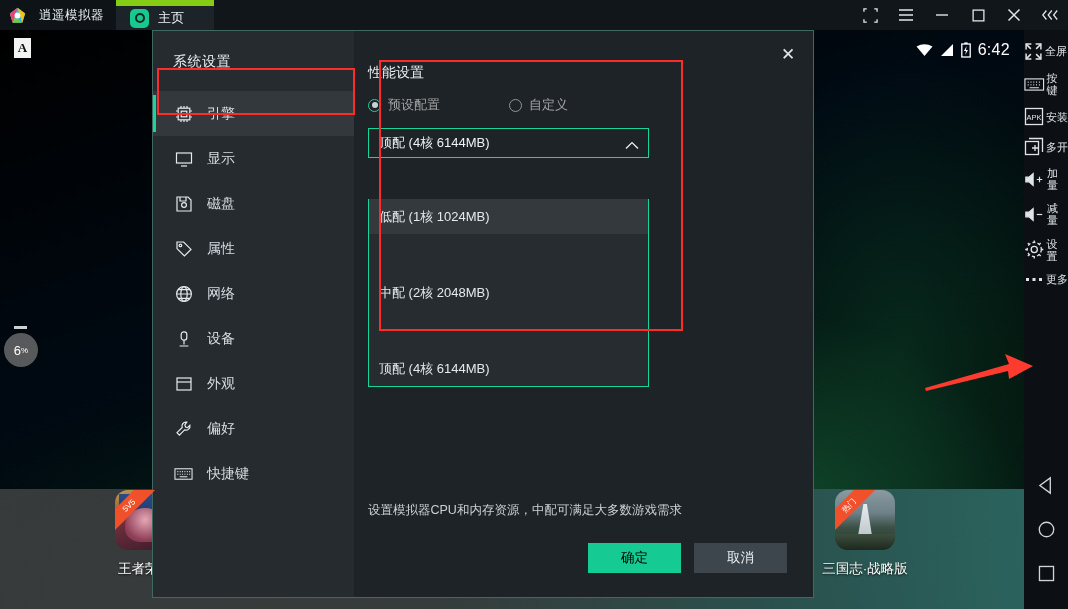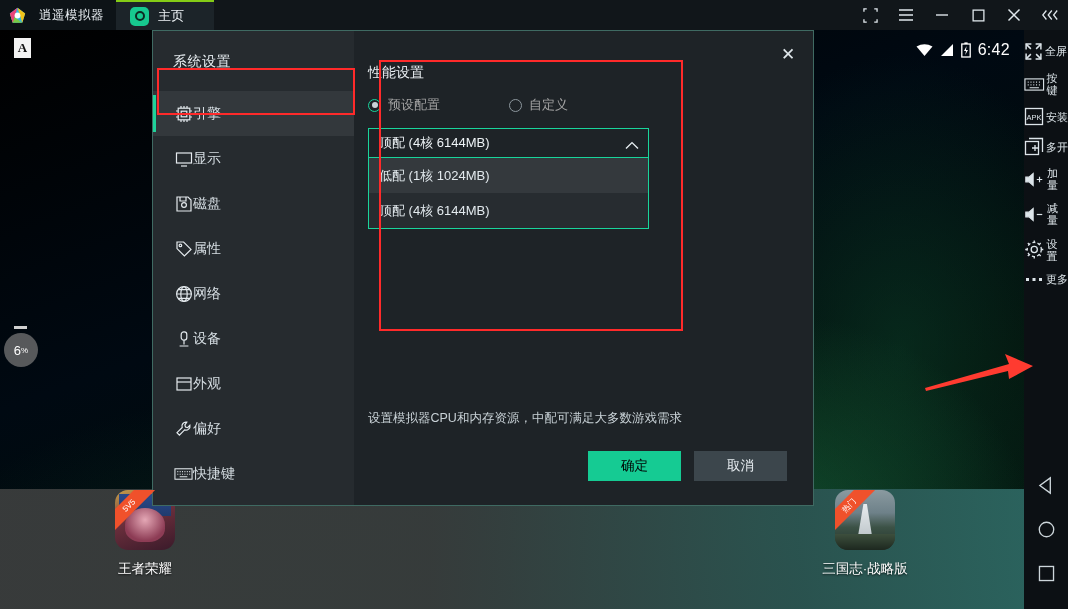--- a/index.html
+++ b/index.html
@@ -19,21 +19,21 @@
   .brand {
     display: flex; align-items: center; gap: 13px;
     padding: 0 12px 0 9px; background: #0d1317;
   }
   .brand-logo { width: 17px; height: 17px; position: relative; }
   .brand-name { font-size: 12.5px; color: #e9eef2; letter-spacing: .5px; }
   .tab {
     display: flex; align-items: center; gap: 9px;
     padding: 0 30px 0 14px;
     background: #1c2429; position: relative;
-    border-top: 2px solid #84cc16;
+    border-top: 6px solid #84cc16;
   }
   .tab-icon {
     width: 19px; height: 19px; border-radius: 5px;
     background: #17c98f; display: flex; align-items: center; justify-content: center;
   }
   .tab-icon .ring {
     width: 10px; height: 10px; border-radius: 50%;
     border: 2px solid #0d2a22;
   }
   .tab-label { font-size: 13px; color: #eef3f6; }
@@ -137,33 +137,33 @@
   }
   .rbar-label { font-size: 11px; color: #dde5ea; line-height: 1.1; }
   .rbar-gap { flex: 1; }
   .rbar-nav {
     width: 44px; height: 44px; display: flex; align-items: center; justify-content: center;
     color: #cdd6db;
   }
 
   
   .dialog {
-    position: absolute; left: 152px; top: 30px; width: 662px; height: 476px;
+    position: absolute; left: 152px; top: 30px; width: 662px; height: 568px;
     background: #1e2327; border: 1px solid #3f6a62;
     display: flex;
   }
   .dlg-side {
     width: 201px; background: #262b2f; position: relative; padding-top: 14px;
   }
   .dlg-title {
     font-size: 14px; color: #e6ecf0; padding: 8px 0 0 20px; letter-spacing: .5px;
   }
   .side-list { margin-top: 20px; }
   .side-item {
-    height: 45px; display: flex; align-items: center; padding-left: 21px;
+    height: 45px; display: flex; align-items: center; gap: 14px; padding-left: 21px;
     color: #d5dde2; font-size: 14px; position: relative;
   }
   .side-item.active { background: #33383c; }
   .side-item.active::before {
     content:""; position:absolute; left:0; top:4px; bottom:4px; width:3px; background:#1fd39a;
   }
   .side-icon { width: 19px; height: 19px; display:flex; align-items:center; justify-content:center; color:#e4eaee; }
 
   .dlg-main { flex: 1; position: relative; background: #1e2327; }
   .dlg-close {
@@ -187,21 +187,21 @@
     position: relative; width: 281px; height: 30px; border: 1px solid #19d49b;
     background: #1e2327; display: flex; align-items: center; padding: 0 10px;
     color: #eef3f6; font-size: 13px;
   }
   .combo .chev { position: absolute; right: 9px; top: 9px; color: #e7eef2; }
   .combo-list {
     width: 281px; border: 1px solid #19d49b; border-top: none; background: #272c30;
   }
   .combo-opt {
     height: 35px; display: flex; align-items: center; padding: 0 10px;
-    color: #e3eaee; font-size: 13px;
+    color: #e3eaee; font-size: 13px; margin-top: 41px;
   }
   .combo-opt.hl { background: #34393d; }
 
   .hint {
     position: absolute; left: 14px; bottom: 78px; font-size: 12.5px; color: #c8d1d6;
   }
   .dlg-btns {
     position: absolute; right: 26px; bottom: 24px; display: flex; gap: 13px;
   }
   .btn { width: 93px; height: 30px; display:flex; align-items:center; justify-content:center;
@@ -532,20 +532,21 @@
         <span>顶配 (4核 6144MB)</span>
         <span class="chev">
           <svg width="14" height="9" viewBox="0 0 14 9" fill="none" stroke="#e7eef2" stroke-width="1.4">
                 <path d="M1 7.4L7 1.6l6 5.8"></path>
               </svg>
         </span>
       </div>
 
       <div class="combo-list">
         <div class="combo-opt hl">低配 (1核 1024MB)</div>
+        <div class="combo-opt">中配 (2核 2048MB)</div>
         <div class="combo-opt">顶配 (4核 6144MB)</div>
       </div>
     </div>
 
     <div class="hint">设置模拟器CPU和内存资源，中配可满足大多数游戏需求</div>
 
     <div class="dlg-btns">
       <button class="btn btn-ok">确定</button>
       <button class="btn btn-cancel">取消</button>
     </div>

